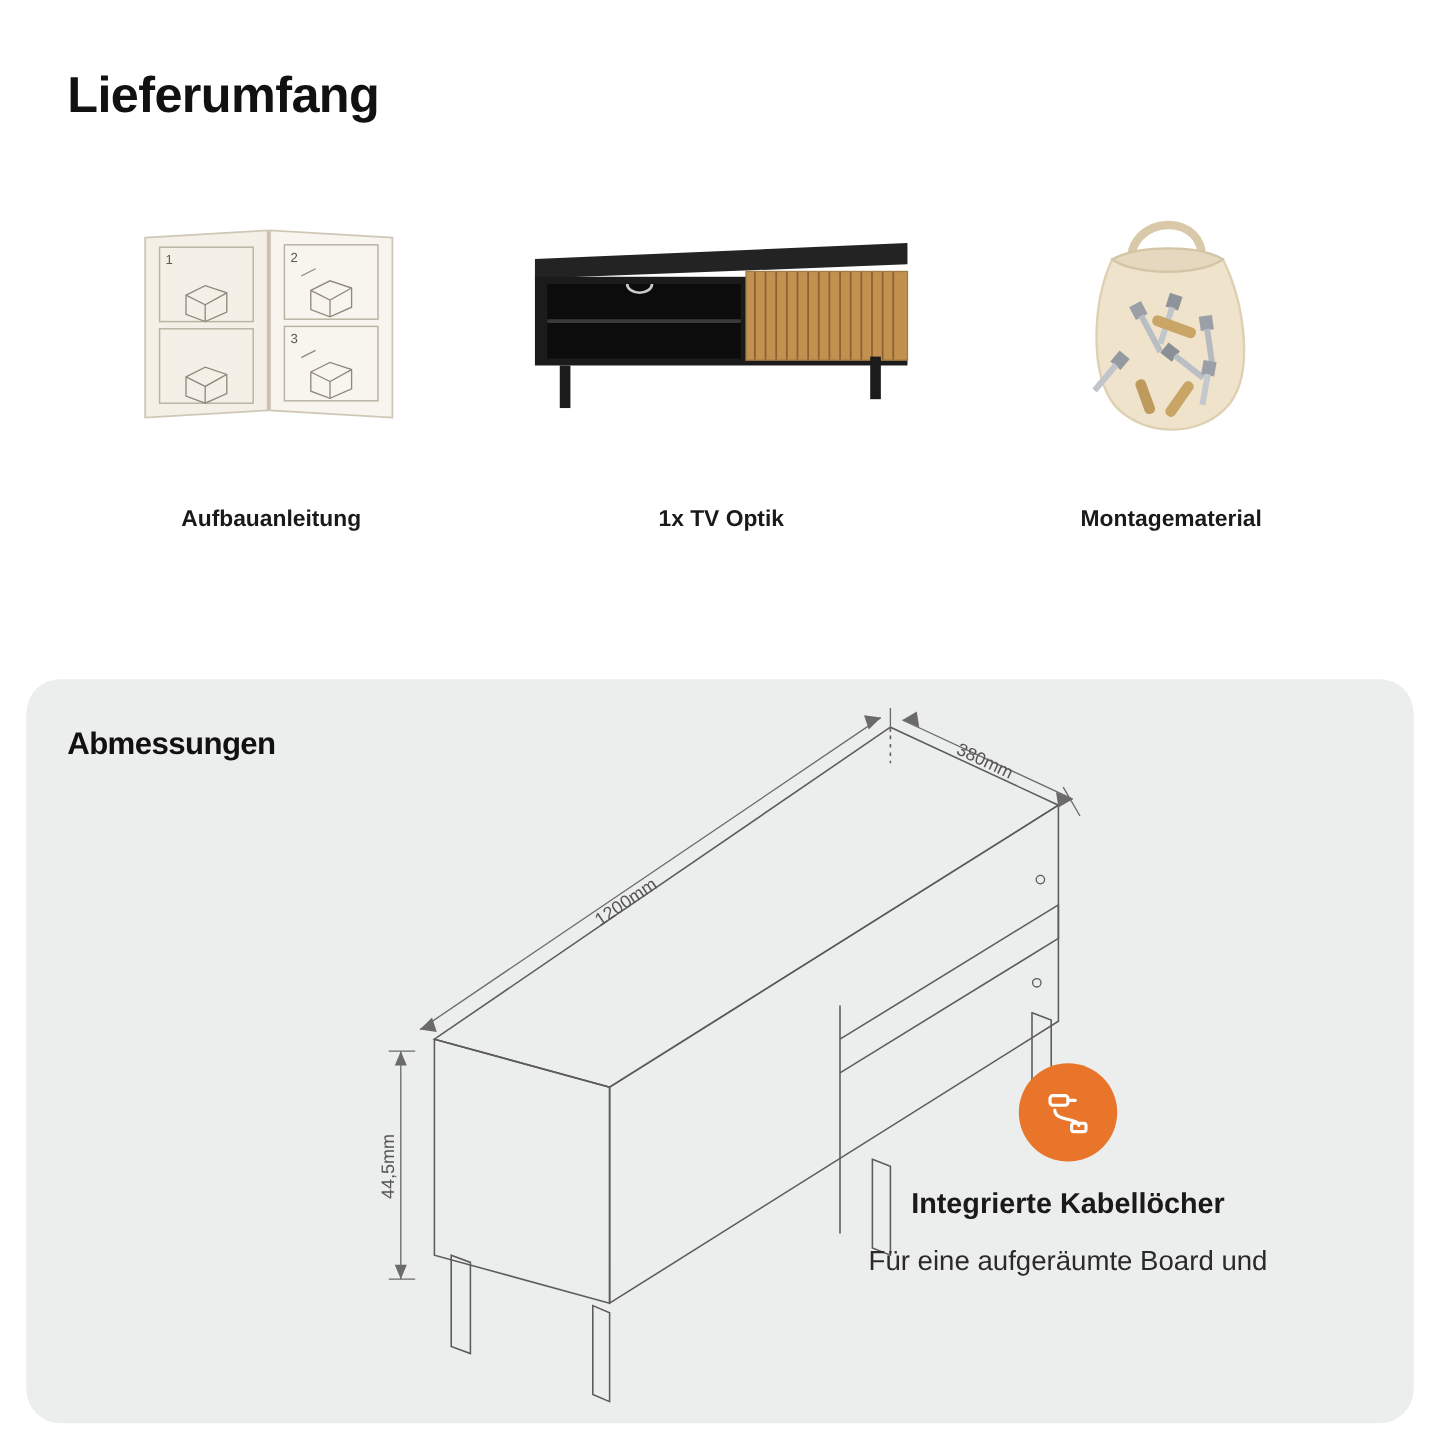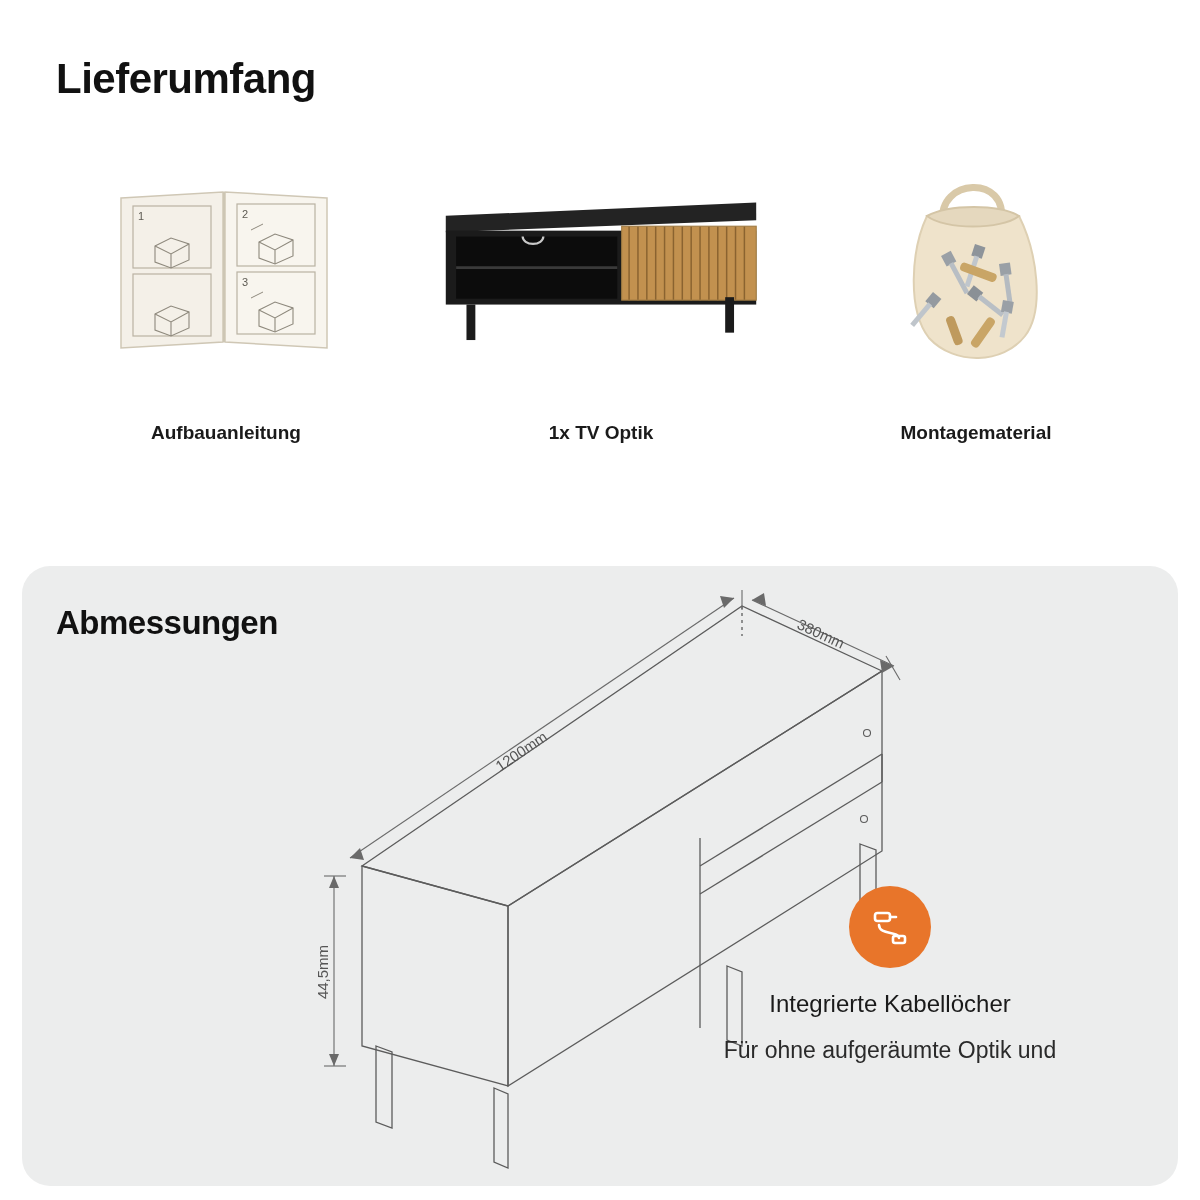--- a/index.html
+++ b/index.html
@@ -72,21 +72,21 @@
     width: 1156px;
     height: 620px;
     background: #eceded;
     border-radius: 28px;
     overflow: hidden;
   }
   .dim-title {
     position: absolute;
     left: 34px;
     top: 38px;
-    font-size: 33px;
+    font-size: 26px;
     font-weight: bold;
     letter-spacing: -0.5px;
     color: #111111;
   }
   .dim-drawing {
     position: absolute;
     left: 250px;
     top: 10px;
   }
   .cable-block {
@@ -105,21 +105,21 @@
     height: 82px;
     border-radius: 50%;
     background: #e8752a;
     display: flex;
     align-items: center;
     justify-content: center;
   }
   .cable-heading {
     margin-top: 22px;
     font-size: 24px;
-    font-weight: normal;
+    font-weight: bold;
     color: #1a1a1a;
   }
   .cable-text {
     margin-top: 16px;
     font-size: 23px;
     line-height: 1.42;
     color: #2a2a2a;
     font-weight: 400;
   }
   .dim-label {
@@ -328,16 +328,16 @@
       <div class="cable-icon">
         <svg width="44" height="44" viewBox="0 0 44 44">
           <rect x="7" y="8" width="15" height="8" rx="2.5" fill="none" stroke="#ffffff" stroke-width="2.6"></rect>
           <path d="M22 12 h6" stroke="#ffffff" stroke-width="2.6" stroke-linecap="round"></path>
           <path d="M11 20 C11 30 31 26 31 33" fill="none" stroke="#ffffff" stroke-width="2.6" stroke-linecap="round"></path>
           <rect x="25" y="31" width="12" height="7" rx="2" fill="none" stroke="#ffffff" stroke-width="2.6"></rect>
         </svg>
       </div>
     </div>
     <div class="cable-heading">Integrierte Kabellöcher</div>
-    <div class="cable-text">Für ohne aufgeräumte Optik und</div>
+    <div class="cable-text">Für eine aufgeräumte Board und</div>
   </div>
 
 </div>
 
 </body></html>

